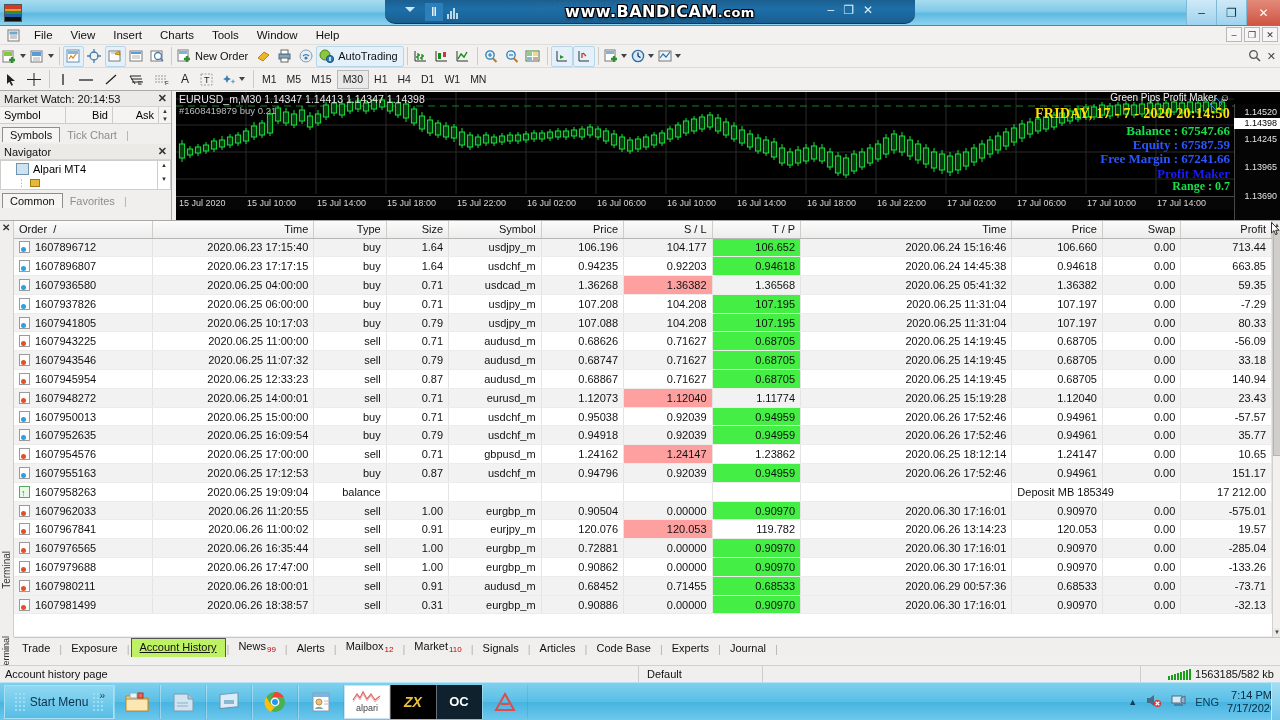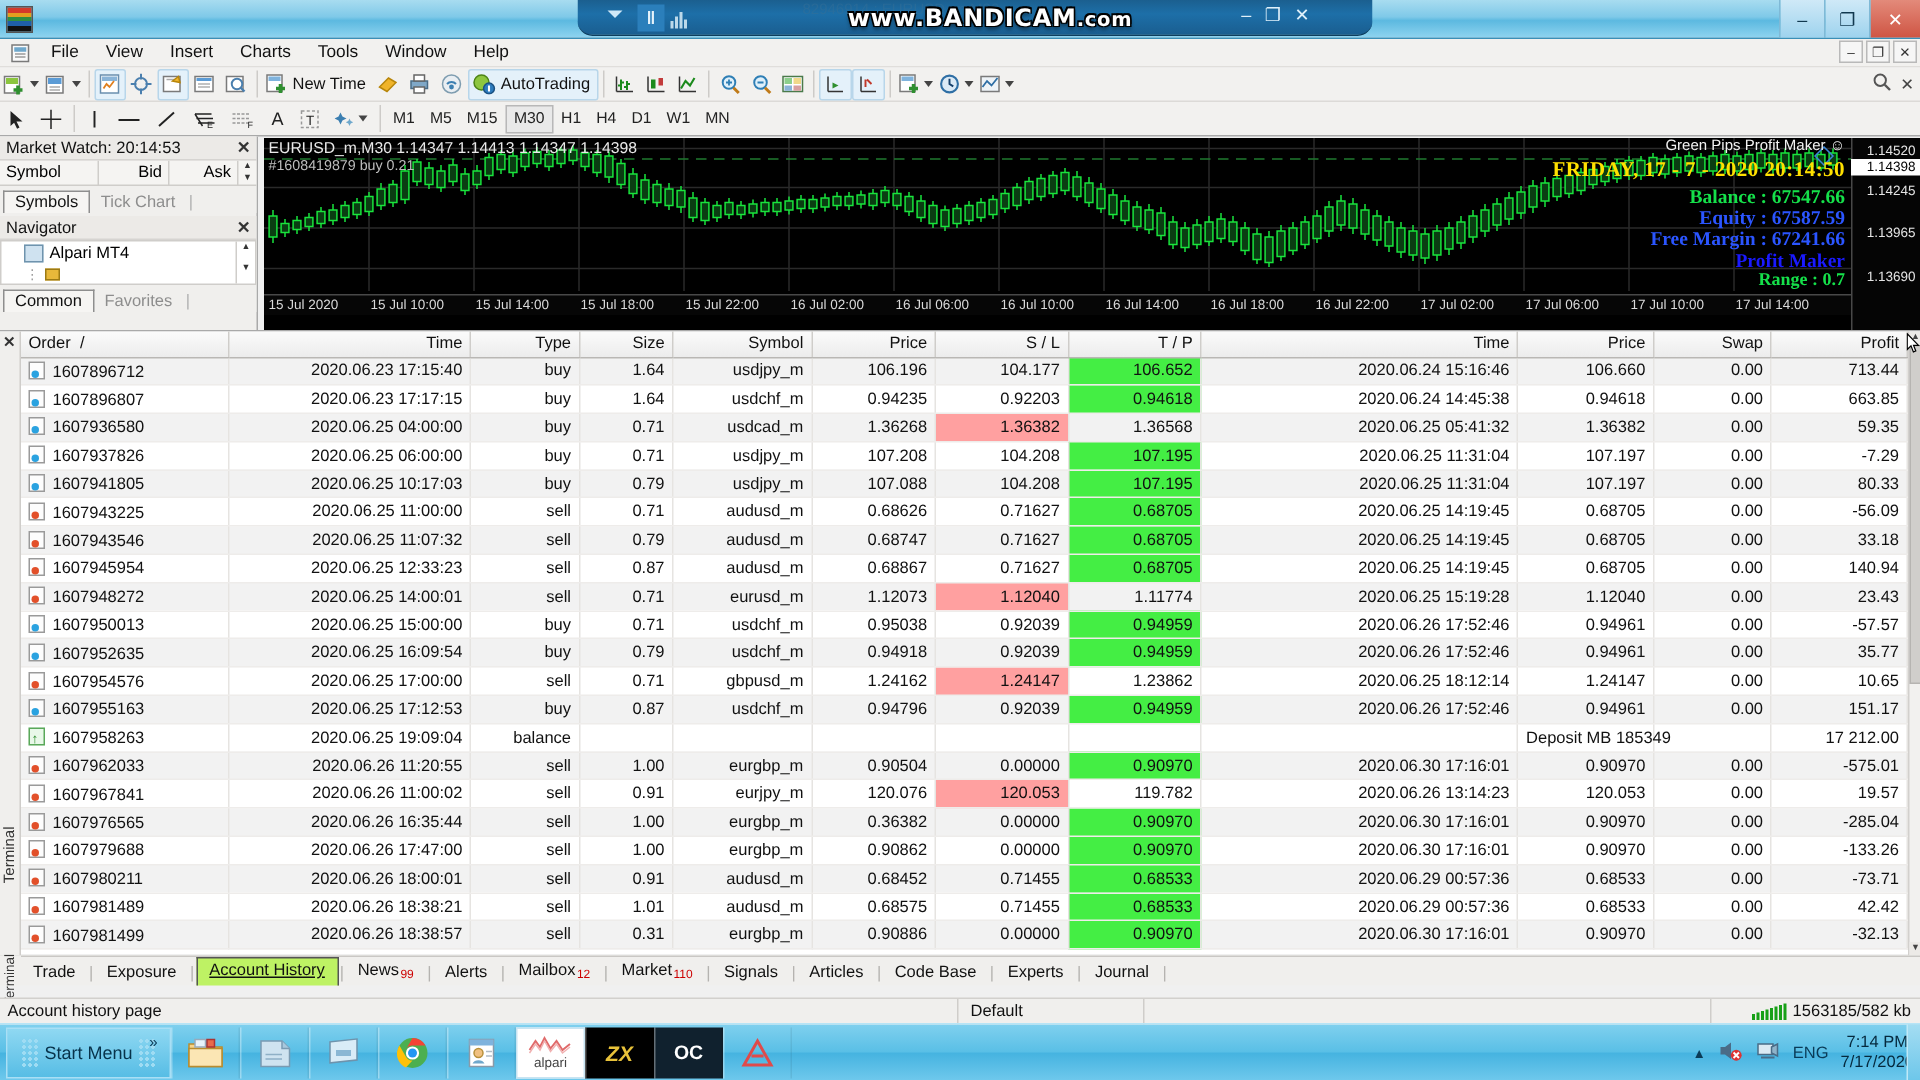--- a/index.html
+++ b/index.html
@@ -121,21 +121,21 @@
 
   
   .chartwrap { position:absolute; left:176px; top:92px; width:1104px; height:128px; background:#000; }
   .chart-head { position:absolute; left:3px; top:1px; color:#e9e9e9; font-size:10.5px; z-index:4;
      font-family:"Liberation Sans", sans-serif; white-space:nowrap;}
   .chart-sub { position:absolute; left:3px; top:13px; color:#bdbdbd; font-size:9.5px; z-index:4;}
   .chart-canvas { position:absolute; left:0; top:0; width:1058px; height:102px; }
   .xaxis { position:absolute; left:0; top:104px; width:1058px; height:14px; background:#060606;
      border-top:1px solid #484848; }
   .xtick { position:absolute; top:1px; color:#d9d9d9; font-size:9px; white-space:nowrap; }
-  .yaxis { position:absolute; right:0; top:0; width:46px; height:128px; background:#050505;
+  .yaxis { position:absolute; right:0; top:12px; width:46px; height:128px; background:#050505;
      border-left:1px solid #484848; }
   .ytick { position:absolute; right:3px; color:#e4e4e4; font-size:9px; }
   .ycur { position:absolute; right:0; top:14px; width:46px; background:#ffffff; color:#000;
      font-size:9px; text-align:right; padding-right:3px; height:11px; line-height:11px; }
   .gpm { position:absolute; right:50px; top:0px; color:#f2f2f2; font-size:10px; z-index:5; white-space:nowrap;}
   .ovl { position:absolute; z-index:5; white-space:nowrap; font-family:"Liberation Serif", serif; }
   .ovl-date { right:50px; top:14px; color:#ffe000; font-size:14px; font-weight:bold; letter-spacing:.3px;}
   .ovl-bal { right:50px; top:31px; color:#15e04a; font-size:13px; font-weight:bold;}
   .ovl-eq  { right:50px; top:45px; color:#2b55ff; font-size:13px; font-weight:bold;}
   .ovl-fm  { right:50px; top:59px; color:#2b55ff; font-size:13px; font-weight:bold;}
@@ -331,21 +331,21 @@
           <path d="M10.5 9.5L13 12" stroke="#4a7fae" stroke-width="1.6"></path>
         </svg>
     </div>
     <div class="tsep"></div>
     <div class="tbtn labeled">
       <svg width="15" height="14">
           <rect x="1" y="1" width="10" height="11" fill="#fff" stroke="#7a7a7a"></rect>
           <rect x="2" y="2" width="8" height="3" fill="#7fb3dd"></rect>
           <path d="M10 7v6M7 10h6" stroke="#2f8f2f" stroke-width="2.4"></path>
         </svg>
-      <span class="tbl">New Time</span>
+      <span class="tbl">New Order</span>
     </div>
     <div class="tbtn">
       <svg width="16" height="14">
           <path d="M2 9l6-6 5 3-6 6z" fill="#f0b42a" stroke="#b8860b"></path>
         </svg>
     </div>
     <div class="tbtn">
       <svg width="16" height="14">
           <rect x="2" y="5" width="11" height="5" fill="#7fa8c8" stroke="#4a6c87"></rect>
           <rect x="4" y="1" width="7" height="4" fill="#fff" stroke="#666"></rect>
@@ -1162,21 +1162,21 @@
             <td>120.053</td>
             <td>0.00</td>
             <td>19.57</td>
           </tr>
           <tr class="alt">
             <td class="l"><span class="rowico sell"></span>1607976565</td>
             <td>2020.06.26 16:35:44</td>
             <td>sell</td>
             <td>1.00</td>
             <td>eurgbp_m</td>
-            <td>0.36382</td>
+            <td>0.72881</td>
             <td>0.00000</td>
             <td class="green">0.90970</td>
             <td>2020.06.30 17:16:01</td>
             <td>0.90970</td>
             <td>0.00</td>
             <td>-285.04</td>
           </tr>
           <tr class="plain">
             <td class="l"><span class="rowico sell"></span>1607979688</td>
             <td>2020.06.26 17:47:00</td>
@@ -1197,34 +1197,20 @@
             <td>sell</td>
             <td>0.91</td>
             <td>audusd_m</td>
             <td>0.68452</td>
             <td>0.71455</td>
             <td class="green">0.68533</td>
             <td>2020.06.29 00:57:36</td>
             <td>0.68533</td>
             <td>0.00</td>
             <td>-73.71</td>
-          </tr>
-          <tr class="plain">
-            <td class="l"><span class="rowico sell"></span>1607981489</td>
-            <td>2020.06.26 18:38:21</td>
-            <td>sell</td>
-            <td>1.01</td>
-            <td>audusd_m</td>
-            <td>0.68575</td>
-            <td>0.71455</td>
-            <td class="green">0.68533</td>
-            <td>2020.06.29 00:57:36</td>
-            <td>0.68533</td>
-            <td>0.00</td>
-            <td>42.42</td>
           </tr>
           <tr class="alt">
             <td class="l"><span class="rowico sell"></span>1607981499</td>
             <td>2020.06.26 18:38:57</td>
             <td>sell</td>
             <td>0.31</td>
             <td>eurgbp_m</td>
             <td>0.90886</td>
             <td>0.00000</td>
             <td class="green">0.90970</td>

